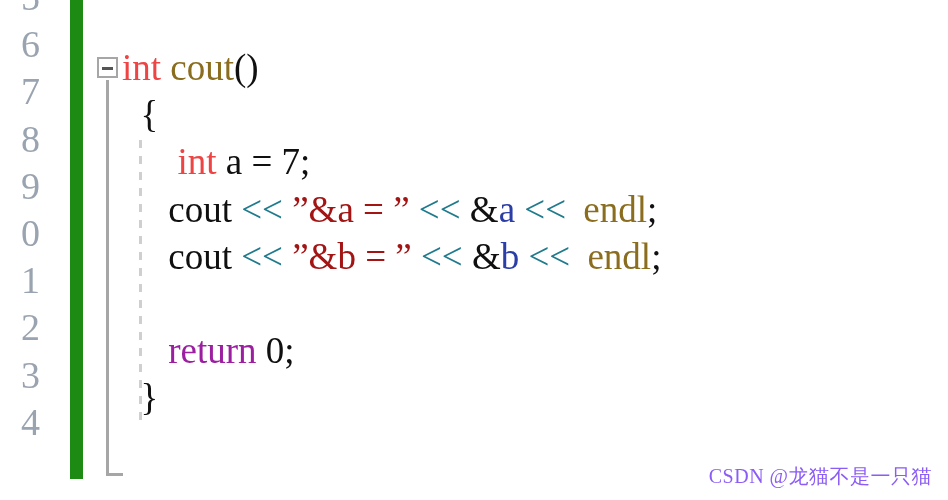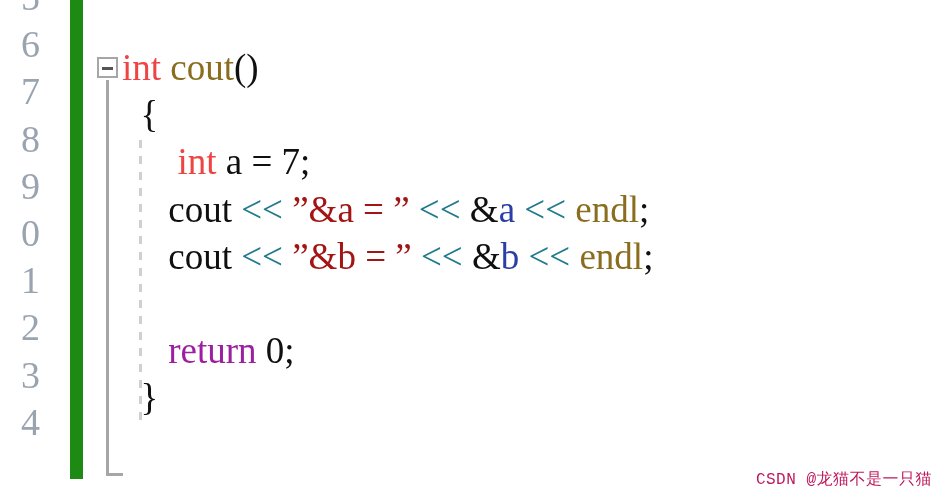--- a/index.html
+++ b/index.html
@@ -123,31 +123,31 @@
   }
   .code-line.first { margin-top: 44px; }
 
   
   .tok-kw      { color: #ef4444; }
   .tok-fn      { color: #8a6d1e; }
   .tok-plain   { color: #101010; }
   .tok-str     { color: #a31515; }
   .tok-op      { color: #1f7a8c; }
   .tok-ret     { color: #9b1fa0; margin-top: 39px; }
-  .tok-endl    { color: #8a6d1e; }
+  .tok-endl    { color: #8a6d1e; margin-left: 8px; }
   .tok-var     { color: #2b3ea8; }
 
   
   .watermark {
     position: absolute;
     right: 16px;
     bottom: 10px;
-    font-family: Liberation Mono, monospace;
-    font-size: 16px;
-    color: #be185d;
+    font-family: Liberation Serif, serif;
+    font-size: 20px;
+    color: #8b5cf6;
     letter-spacing: 0.5px;
     white-space: nowrap;
     user-select: none;
   }
 </style>
 </head>
 <body>
 
 <div id="app">
 

